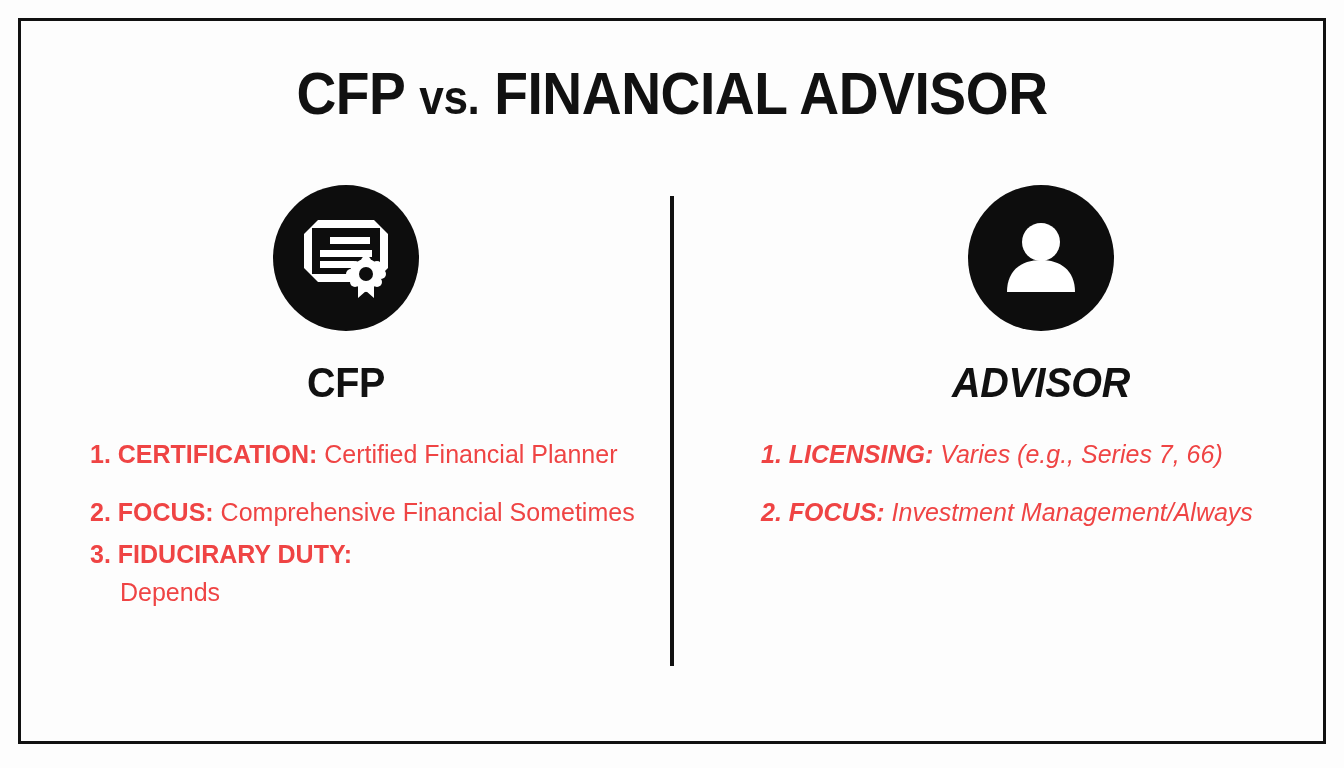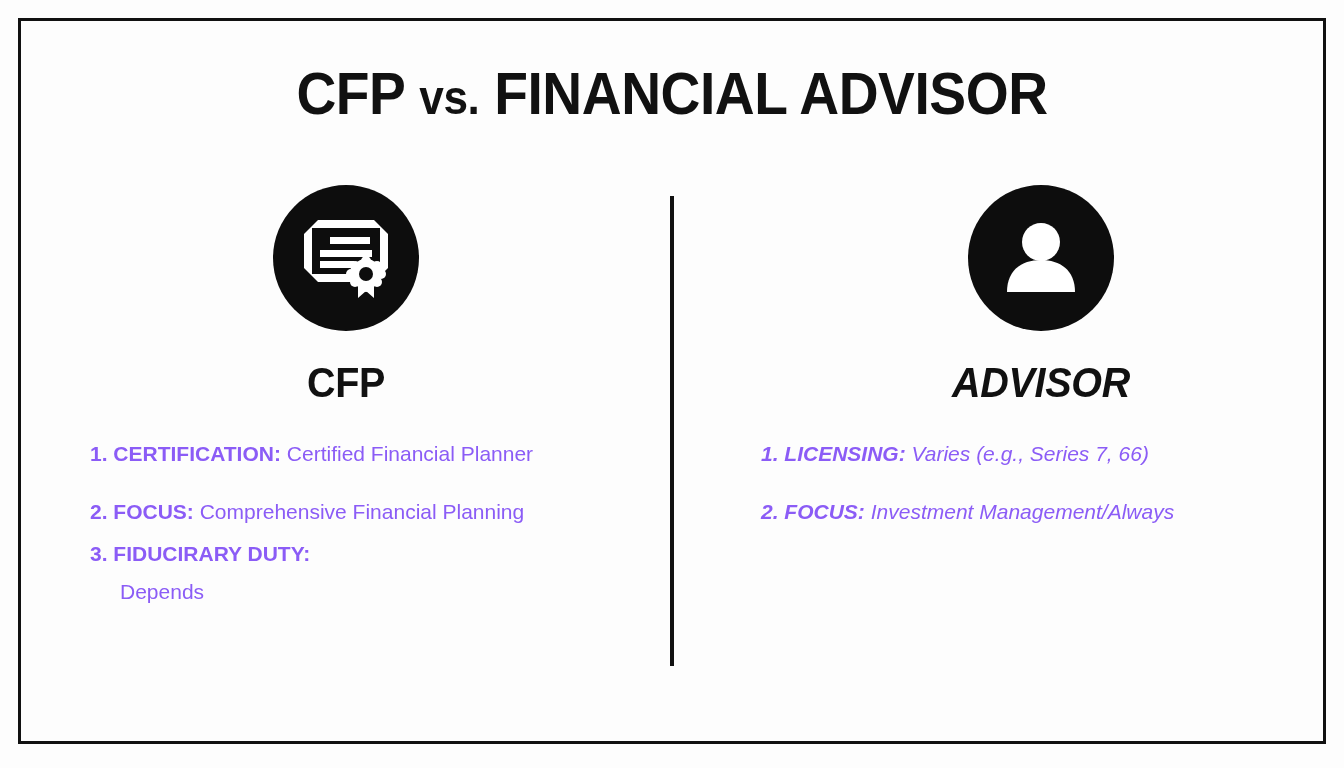--- a/index.html
+++ b/index.html
@@ -112,22 +112,22 @@
   .items {
     margin-top: 28px;
     padding: 0 10px 0 62px;
     box-sizing: border-box;
   }
   #col-right .items {
     padding: 0 8px 0 38px;
   }
 
   .item {
-    color: #8b5cf6;
-    font-size: 21px;
+    color: #ef4444;
+    font-size: 25px;
     line-height: 38px;
     margin-bottom: 20px;
     text-indent: -30px;
     padding-left: 30px;
   }
   .item:last-child { margin-bottom: 0; }
 
   .item .num {
     font-weight: 700;
   }
@@ -199,21 +199,21 @@
 
       <div class="item">
         <span class="num">1.</span>
         <span class="label">CERTIFICATION:</span>
         <span class="value">Certified Financial Planner</span>
       </div>
 
       <div class="item compact">
         <span class="num">2.</span>
         <span class="label">FOCUS:</span>
-        <span class="value">Comprehensive Financial Planning</span>
+        <span class="value">Comprehensive Financial Sometimes</span>
       </div>
 
       <div class="item compact">
         <span class="num">3.</span>
         <span class="label">FIDUCIRARY DUTY:</span>
         <br>
         <span class="value">Depends</span>
       </div>
 
     </div>

